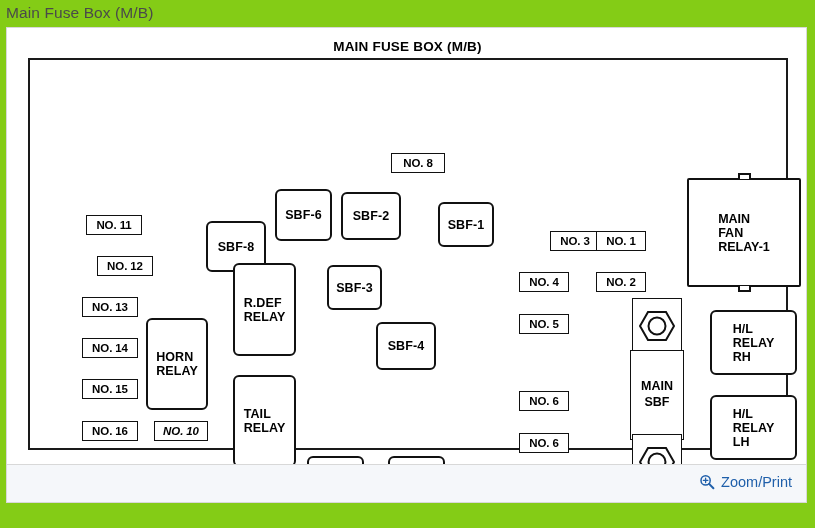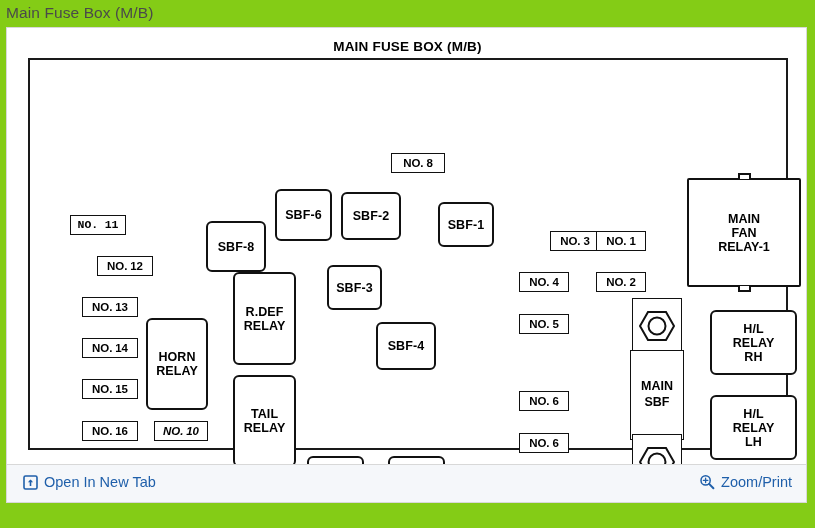--- a/index.html
+++ b/index.html
@@ -71,21 +71,21 @@
   }
 
   
   .comp {
     position: absolute;
     box-sizing: border-box;
     background: #ffffff;
     display: flex;
     align-items: center;
     justify-content: center;
-    text-align: center;
+    text-align: left;
     color: #000;
     font-weight: bold;
     line-height: 1.12;
   }
   
   .num-label {
     border: 1.6px solid #111;
     font-size: 11.5px;
     letter-spacing: -.1px;
     height: 19px;
@@ -199,21 +199,21 @@
 
   <div id="viewer-panel">
 
     <div id="diagram-area">
 
       <div id="diagram-title">MAIN FUSE BOX (M/B)</div>
 
       <div id="fusebox-outline">
 
         <div id="components-layer">
-            <div class="comp num-label" style="left: 40px; top: 155px; width: 56px; height: 20px; font-family: Liberation Mono, monospace;">
+            <div class="comp num-label" style="left: 56px; top: 155px; width: 56px; height: 20px;">
               <span>NO. 11</span>
             </div>
             <div class="comp num-label" style="left: 67px; top: 196px; width: 56px; height: 20px;">
               <span>NO. 12</span>
             </div>
             <div class="comp num-label" style="left: 52px; top: 237px; width: 56px; height: 20px;">
               <span>NO. 13</span>
             </div>
             <div class="comp num-label" style="left: 52px; top: 278px; width: 56px; height: 20px;">
               <span>NO. 14</span>
@@ -274,21 +274,21 @@
             </div>
             <div class="comp block" style="left: 277px; top: 396px; width: 57px; height: 46px;">
               <span>SBF-7</span>
             </div>
             <div class="comp block" style="left: 358px; top: 396px; width: 57px; height: 46px;">
               <span>SBF-5</span>
             </div>
             <div class="comp block" style="left: 116px; top: 213px; width: 62px; height: 92px; margin-top: 45px;">
               <span>HORN<br>RELAY</span>
             </div>
-            <div class="comp block" style="left: 203px; top: 212px; width: 63px; height: 93px;">
+            <div class="comp block" style="left: 203px; top: 203px; width: 63px; height: 93px;">
               <span>R.DEF<br>RELAY</span>
             </div>
             <div class="comp block" style="left: 203px; top: 315px; width: 63px; height: 92px;">
               <span>TAIL<br>RELAY</span>
             </div>
             <div class="comp block" style="left: 680px; top: 250px; width: 87px; height: 65px;">
               <span>H/L<br>RELAY<br>RH</span>
             </div>
             <div class="comp block" style="left: 680px; top: 335px; width: 87px; height: 65px;">
               <span>H/L<br>RELAY<br>LH</span>
@@ -317,28 +317,20 @@
               <circle cx="18" cy="16" r="8.5" fill="#ffffff" stroke="#111" stroke-width="2"></circle>
             </svg>
           </div>
         </div>
 
       </div>
     </div>
 
     <div id="viewer-footer">
 
-      <div class="footer-link" id="open-new-tab-link">
-        <svg width="15" height="15" viewBox="0 0 15 15">
-          <rect x="1" y="1" width="13" height="13" rx="1.5" fill="none" stroke="#1f5faa" stroke-width="1.6"></rect>
-          <path d="M7.5 11 V5.2" stroke="#1f5faa" stroke-width="1.6" fill="none"></path>
-          <path d="M4.9 7.2 L7.5 4.4 L10.1 7.2 Z" fill="#1f5faa"></path>
-        </svg>
-        <span>Open In New Tab</span>
-      </div>
 
       <div class="footer-link" id="zoom-print-link">
         <svg width="16" height="16" viewBox="0 0 16 16">
           <circle cx="6.6" cy="6.4" r="4.6" fill="none" stroke="#1f5faa" stroke-width="1.5"></circle>
           <path d="M10.1 9.9 L14.4 14.2" stroke="#1f5faa" stroke-width="2" stroke-linecap="round"></path>
           <path d="M6.6 4.2 V8.6 M4.4 6.4 H8.8" stroke="#1f5faa" stroke-width="1.3" stroke-linecap="round"></path>
         </svg>
         <span>Zoom/Print</span>
       </div>
 

